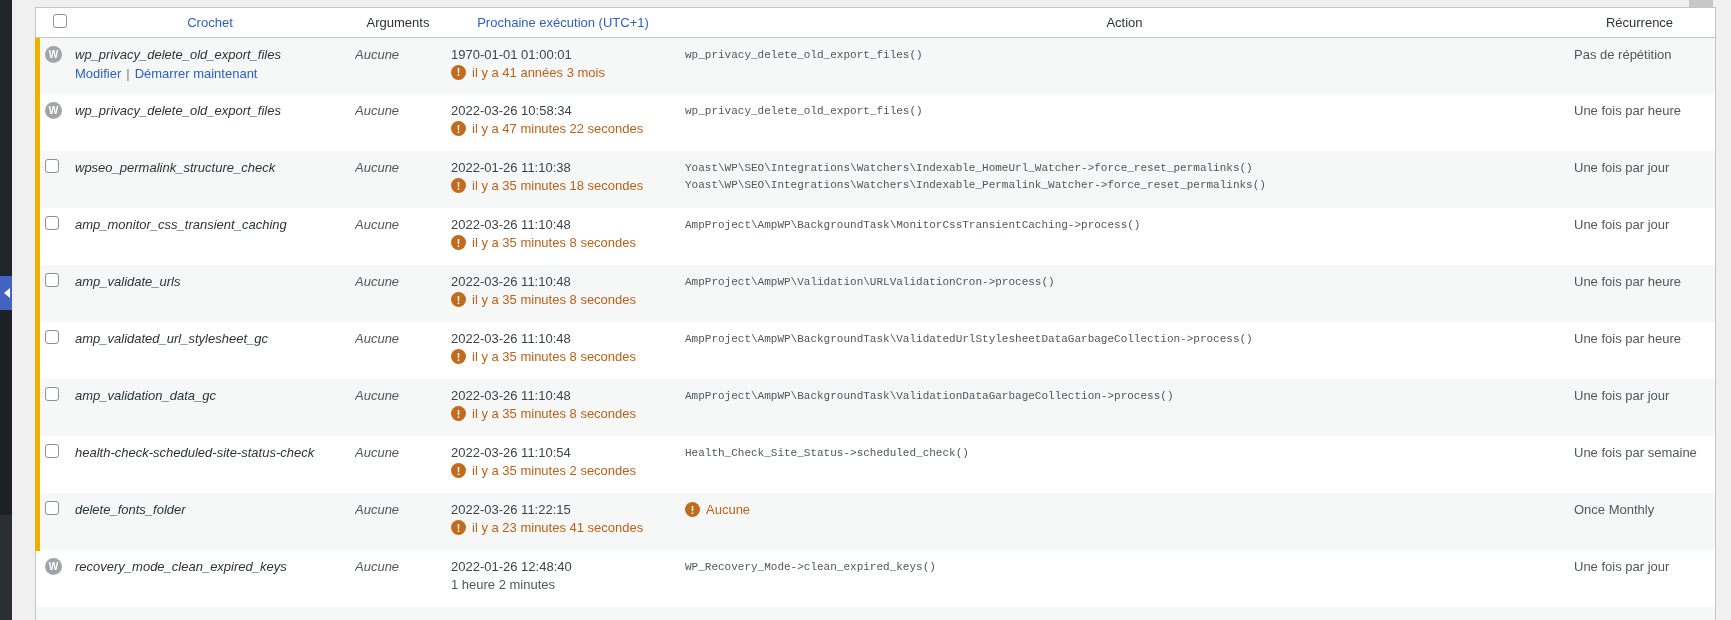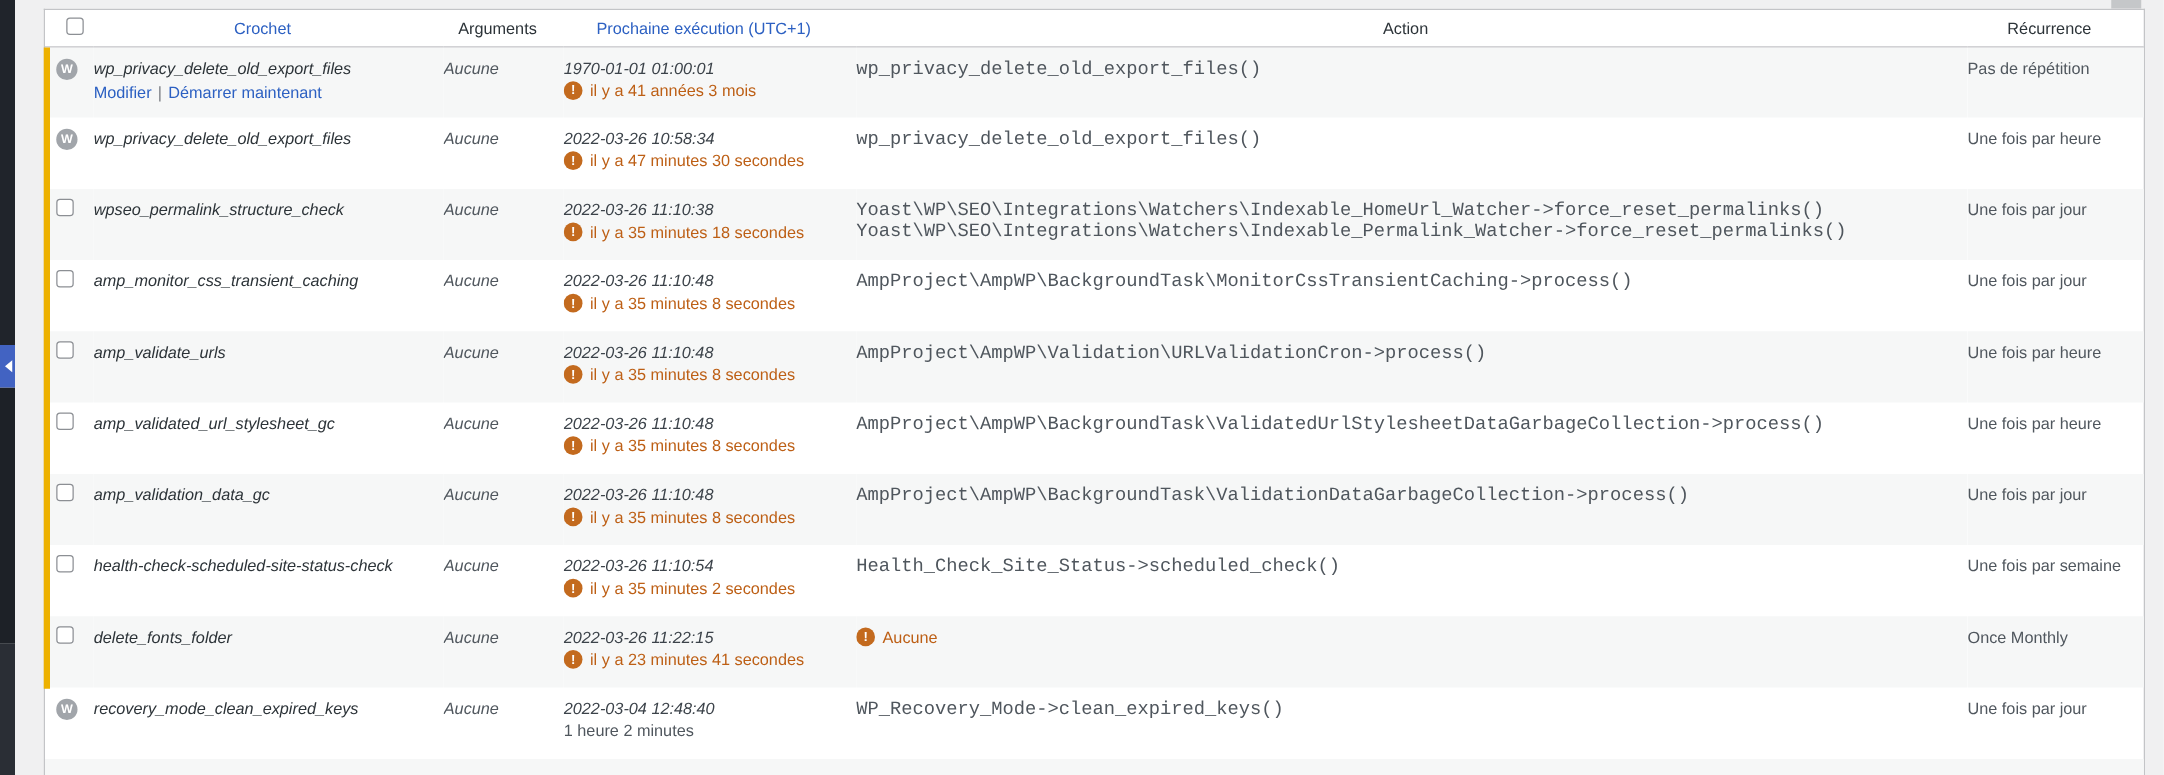--- a/index.html
+++ b/index.html
@@ -54,32 +54,32 @@
   }
   .wp-icon{
     display:inline-flex;width:17px;height:17px;border-radius:50%;
     background:#a1a5aa;color:#fff;font-size:10px;font-weight:bold;
     align-items:center;justify-content:center;
   }
   .hook{color:var(--text-dark);font-style:italic;}
   .row-actions{margin-top:4px;}
   .row-actions .sep{color:#787c82;margin:0 5px;}
   .args{font-style:italic;color:var(--text-soft);}
-  .nextrun-date{color:var(--text-mid);font-style:italic;}
+  .nextrun-date{color:var(--text-mid);}
   .rel-line{margin-top:3px;display:flex;align-items:center;}
   .rel-late{color:var(--warn-text);}
   .rel-plain{color:var(--text-soft);}
   .warn-ico{
     display:inline-flex;flex:none;width:15px;height:15px;border-radius:50%;
     background:var(--warn-icon);color:#fff;font-size:10.5px;font-weight:bold;
     align-items:center;justify-content:center;margin-right:6px;
   }
   .mono{
     font-family:"Liberation Mono","DejaVu Sans Mono",monospace;
-    font-size:15px;line-height:17px;color:var(--mono-col);
+    font-size:11px;line-height:17px;color:var(--mono-col);
   }
   .action-warn{display:flex;align-items:center;color:var(--warn-text);}
   .recurrence{color:var(--text-soft);}
 </style>
 </head>
 <body>
 
 <div class="menu-seg seg-top"></div>
 <div class="menu-seg seg-mid"></div>
 <div class="menu-seg seg-low"></div>
@@ -135,36 +135,36 @@
         <tr>
           <td class="col-cb"><span class="wp-icon">W</span></td>
           <td>
             <div class="hook">wp_privacy_delete_old_export_files</div>
           </td>
           <td><span class="args">Aucune</span></td>
           <td>
             <div class="nextrun-date">2022-03-26 10:58:34</div>
             <div class="rel-line">
               <span class="warn-ico">!</span>
-              <span class="rel-late">il y a 47 minutes 30 secondes</span>
+              <span class="rel-late">il y a 47 minutes 22 secondes</span>
             </div>
           </td>
           <td>
             <div class="mono">wp_privacy_delete_old_export_files()</div>
           </td>
           <td><span class="recurrence">Une fois par heure</span></td>
         </tr>
         <tr class="alt">
           <td class="col-cb"><span class="checkbox"></span></td>
           <td>
             <div class="hook">wpseo_permalink_structure_check</div>
           </td>
           <td><span class="args">Aucune</span></td>
           <td>
-            <div class="nextrun-date">2022-03-26 11:10:38</div>
+            <div class="nextrun-date">2022-01-26 11:10:38</div>
             <div class="rel-line">
               <span class="warn-ico">!</span>
               <span class="rel-late">il y a 35 minutes 18 secondes</span>
             </div>
           </td>
           <td>
             <div class="mono">Yoast\WP\SEO\Integrations\Watchers\Indexable_HomeUrl_Watcher-&gt;force_reset_permalinks()</div>
             <div class="mono">Yoast\WP\SEO\Integrations\Watchers\Indexable_Permalink_Watcher-&gt;force_reset_permalinks()</div>
           </td>
           <td><span class="recurrence">Une fois par jour</span></td>
@@ -280,21 +280,21 @@
           </td>
           <td><span class="recurrence">Once Monthly</span></td>
         </tr>
         <tr>
           <td class="col-cb"><span class="wp-icon">W</span></td>
           <td>
             <div class="hook">recovery_mode_clean_expired_keys</div>
           </td>
           <td><span class="args">Aucune</span></td>
           <td>
-            <div class="nextrun-date">2022-03-04 12:48:40</div>
+            <div class="nextrun-date">2022-01-26 12:48:40</div>
             <div class="rel-line">
               <span class="rel-plain">1 heure 2 minutes</span>
             </div>
           </td>
           <td>
             <div class="mono">WP_Recovery_Mode-&gt;clean_expired_keys()</div>
           </td>
           <td><span class="recurrence">Une fois par jour</span></td>
         </tr>
         <tr class="alt">

